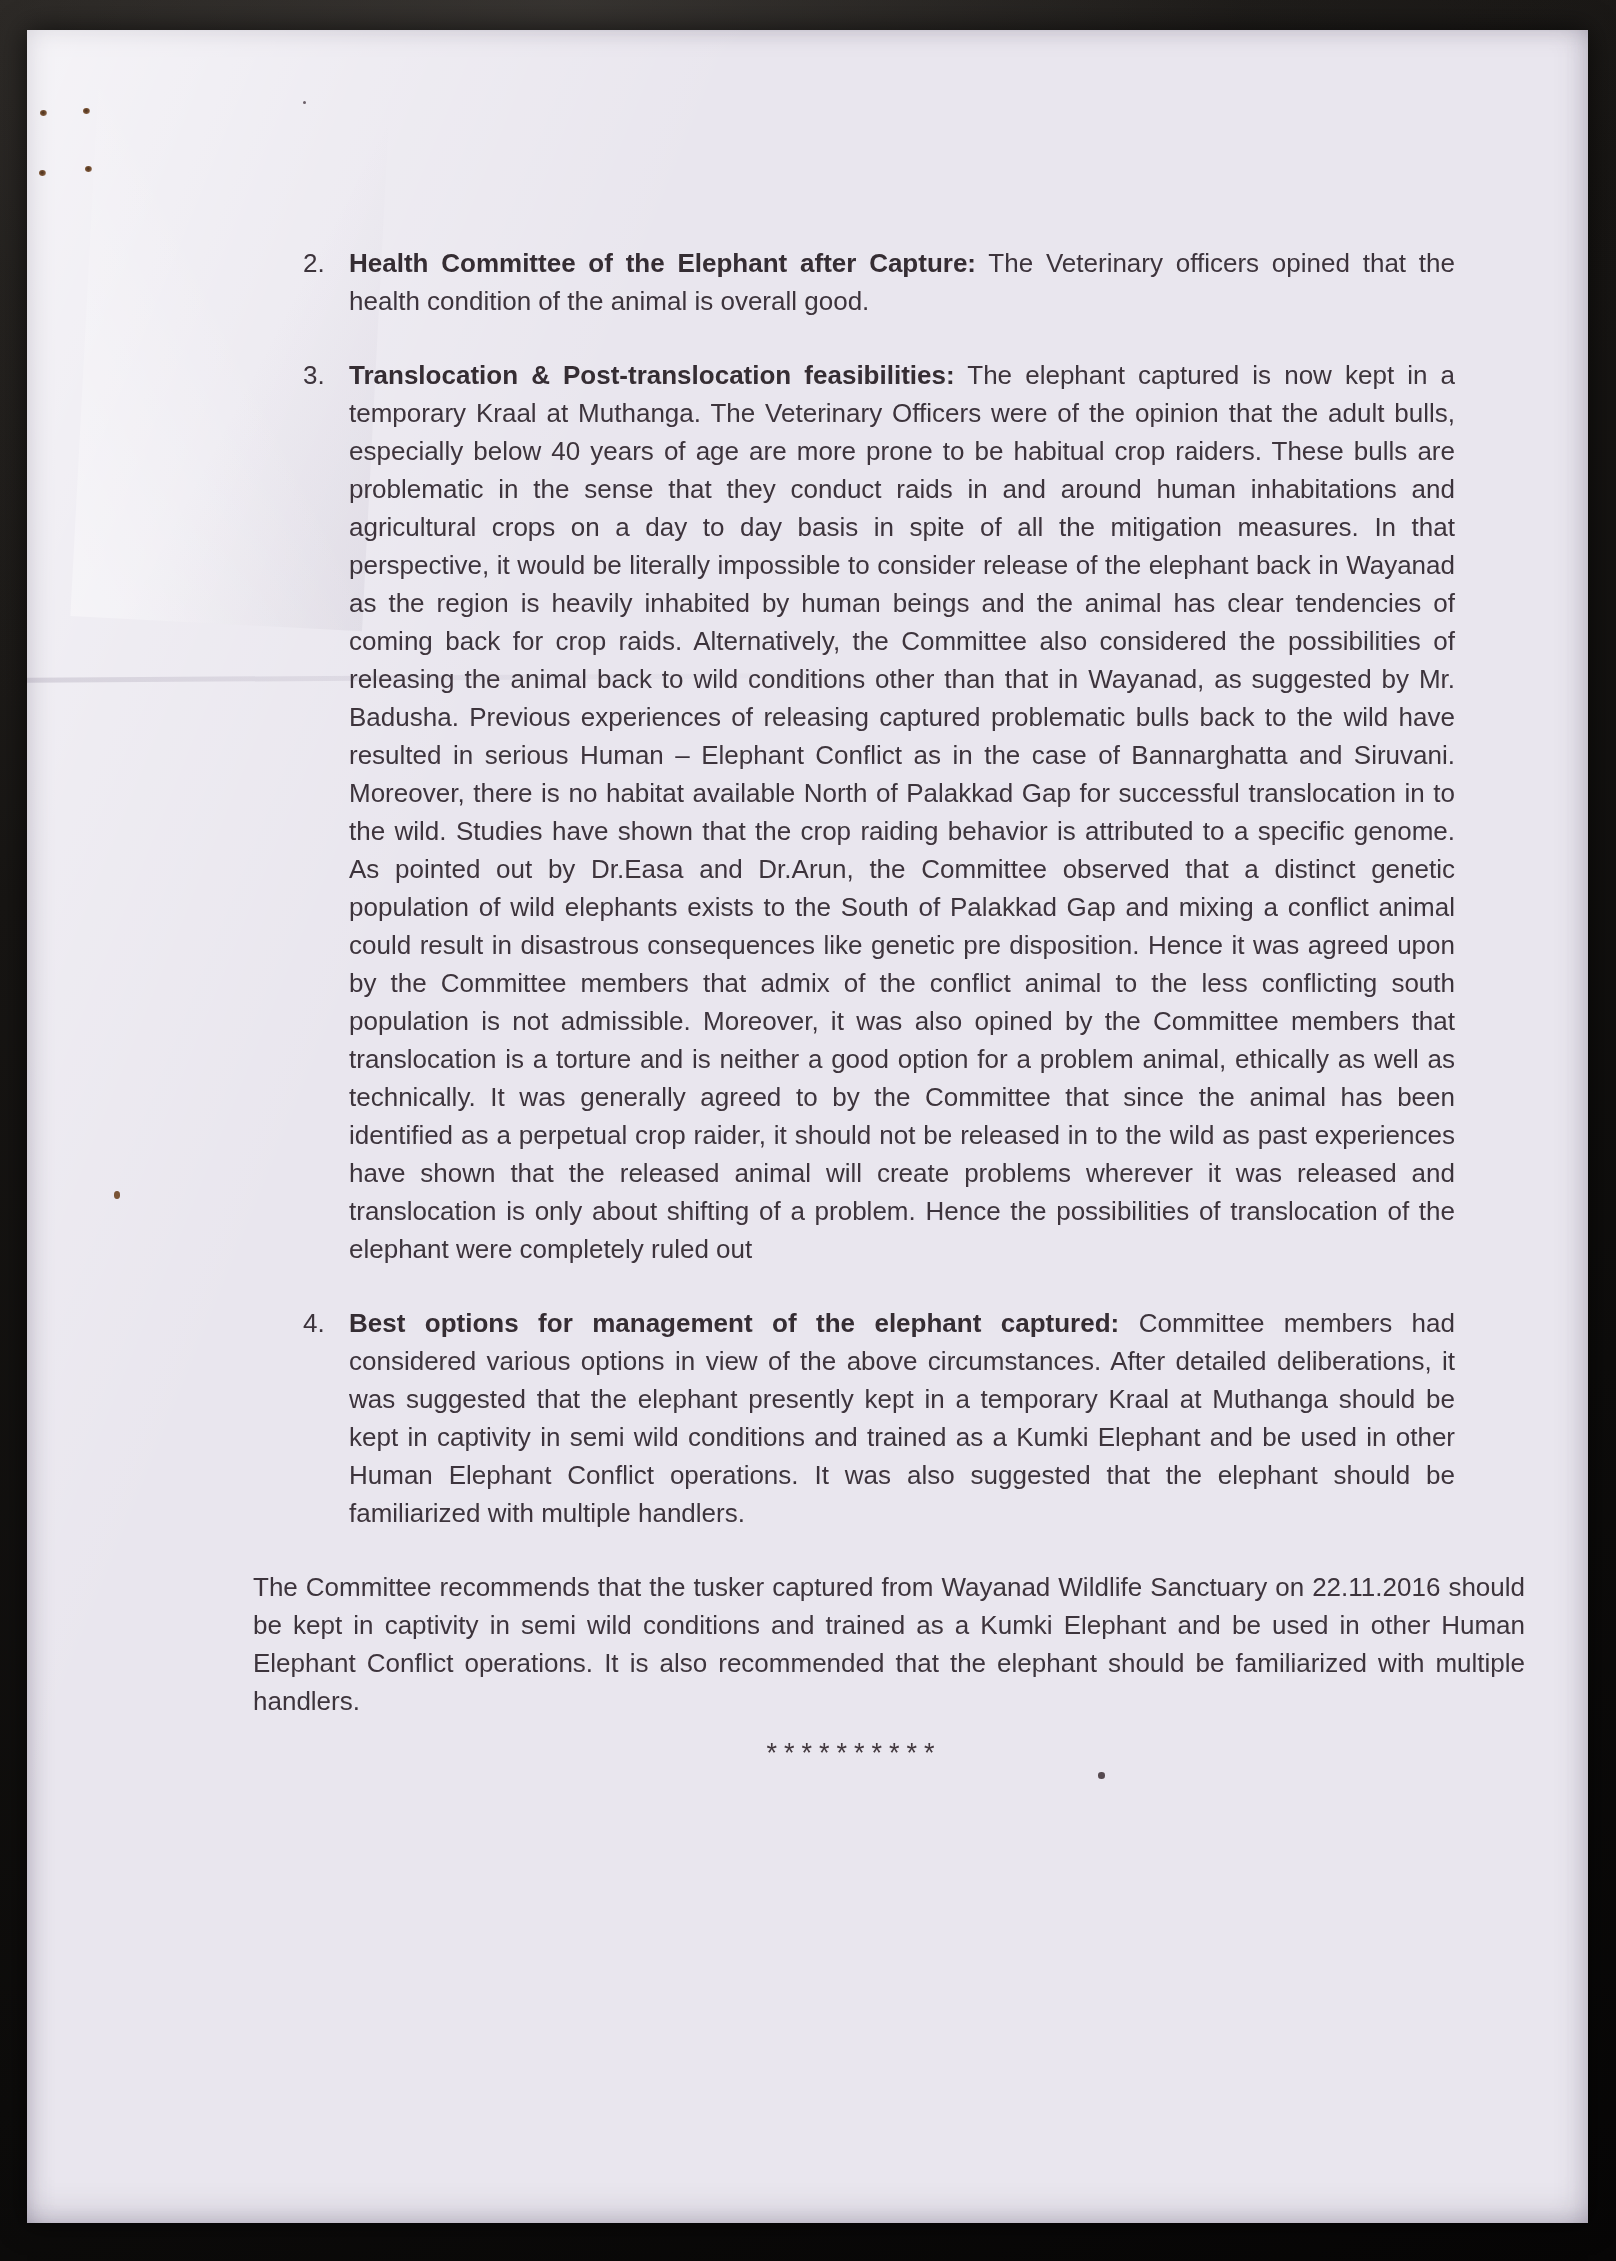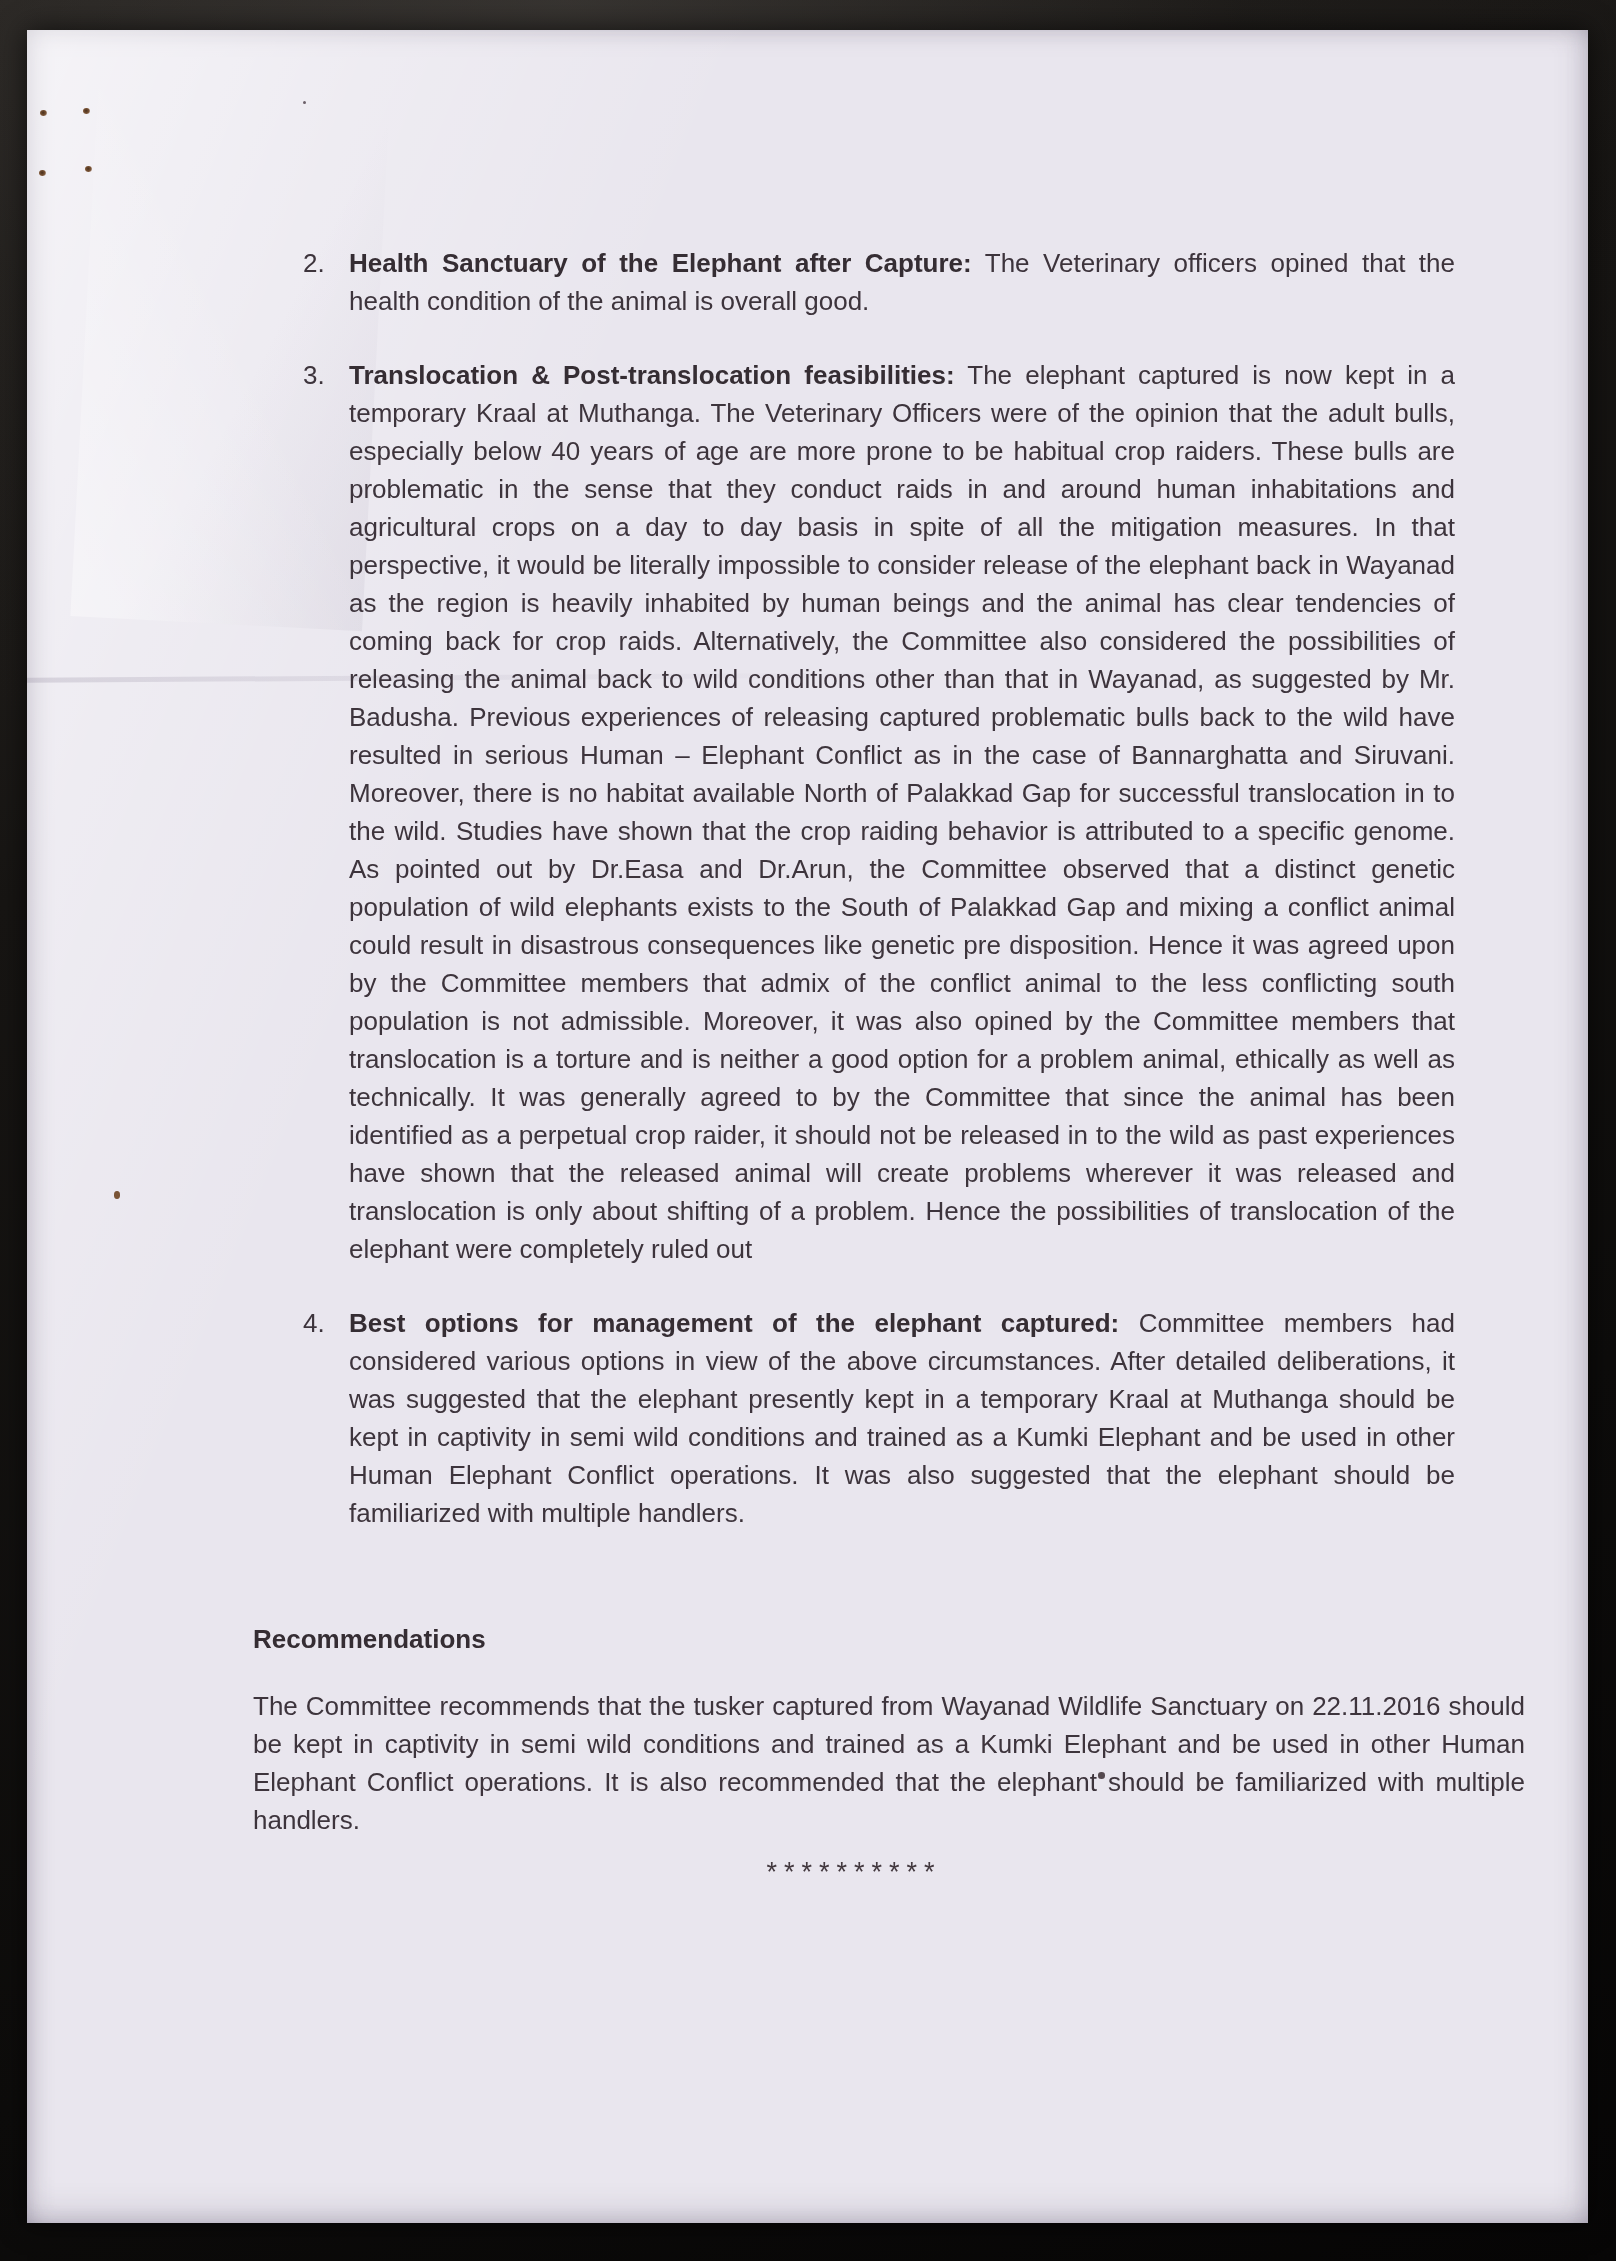--- a/index.html
+++ b/index.html
@@ -131,34 +131,33 @@
   <div class="staple-hole" style="left:11.8px; top:140px;"></div>
   <div class="staple-hole" style="left:58px; top:136px;"></div>
   <div class="speck" style="left:87px; top:1161px; width:5.7px; height:7.5px; background:#7a5436;"></div>
   <div class="speck" style="left:1071px; top:1742px; width:6.6px; height:6.6px; background:#55494f;"></div>
   <div class="speck" style="left:276px; top:71px; width:3.3px; height:3.3px; background:#6b6069;"></div>
 
   <div class="content">
 
     <div class="list-item">
       <div class="item-number">2.</div>
-      <p class="item-text"><b class="item-heading">Health Sanctuary of the Elephant after Capture:</b> <span>The Veterinary officers opined that the health condition of the animal is overall good.</span></p>
+      <p class="item-text"><b class="item-heading">Health Committee of the Elephant after Capture:</b> <span>The Veterinary officers opined that the health condition of the animal is overall good.</span></p>
     </div>
 
     <div class="list-item">
       <div class="item-number">3.</div>
       <p class="item-text"><b class="item-heading">Translocation &amp; Post-translocation feasibilities:</b> <span>The elephant captured is now kept in a temporary Kraal at Muthanga. The Veterinary Officers were of the opinion that the adult bulls, especially below 40 years of age are more prone to be habitual crop raiders. These bulls are problematic in the sense that they conduct raids in and around human inhabitations and agricultural crops on a day to day basis in spite of all the mitigation measures. In that perspective, it would be literally impossible to consider release of the elephant back in Wayanad as the region is heavily inhabited by human beings and the animal has clear tendencies of coming back for crop raids. Alternatively, the Committee also considered the possibilities of releasing the animal back to wild conditions other than that in Wayanad, as suggested by Mr. Badusha. Previous experiences of releasing captured problematic bulls back to the wild have resulted in serious Human – Elephant Conflict as in the case of Bannarghatta and Siruvani. Moreover, there is no habitat available North of Palakkad Gap for successful translocation in to the wild. Studies have shown that the crop raiding behavior is attributed to a specific genome. As pointed out by Dr.Easa and Dr.Arun, the Committee observed that a distinct genetic population of wild elephants exists to the South of Palakkad Gap and mixing a conflict animal could result in disastrous consequences like genetic pre disposition. Hence it was agreed upon by the Committee members that admix of the conflict animal to the less conflicting south population is not admissible. Moreover, it was also opined by the Committee members that translocation is a torture and is neither a good option for a problem animal, ethically as well as technically. It was generally agreed to by the Committee that since the animal has been identified as a perpetual crop raider, it should not be released in to the wild as past experiences have shown that the released animal will create problems wherever it was released and translocation is only about shifting of a problem. Hence the possibilities of translocation of the elephant were completely ruled out</span></p>
     </div>
 
     <div class="list-item">
       <div class="item-number">4.</div>
       <p class="item-text"><b class="item-heading">Best options for management of the elephant captured:</b> <span>Committee members had considered various options in view of the above circumstances. After detailed deliberations, it was suggested that the elephant presently kept in a temporary Kraal at Muthanga should be kept in captivity in semi wild conditions and trained as a Kumki Elephant and be used in other Human Elephant Conflict operations. It was also suggested that the elephant should be familiarized with multiple handlers.</span></p>
     </div>
 
-    <div class="recommendations-heading">Recommendations</div>
 
     <p class="recommendations-body">The Committee recommends that the tusker captured from Wayanad Wildlife Sanctuary on 22.11.2016 should be kept in captivity in semi wild conditions and trained as a Kumki Elephant and be used in other Human Elephant Conflict operations. It is also recommended that the elephant should be familiarized with multiple handlers.</p>
 
     <div class="end-separator">**********</div>
 
   </div>
 </div>
 
 
 </body></html>

